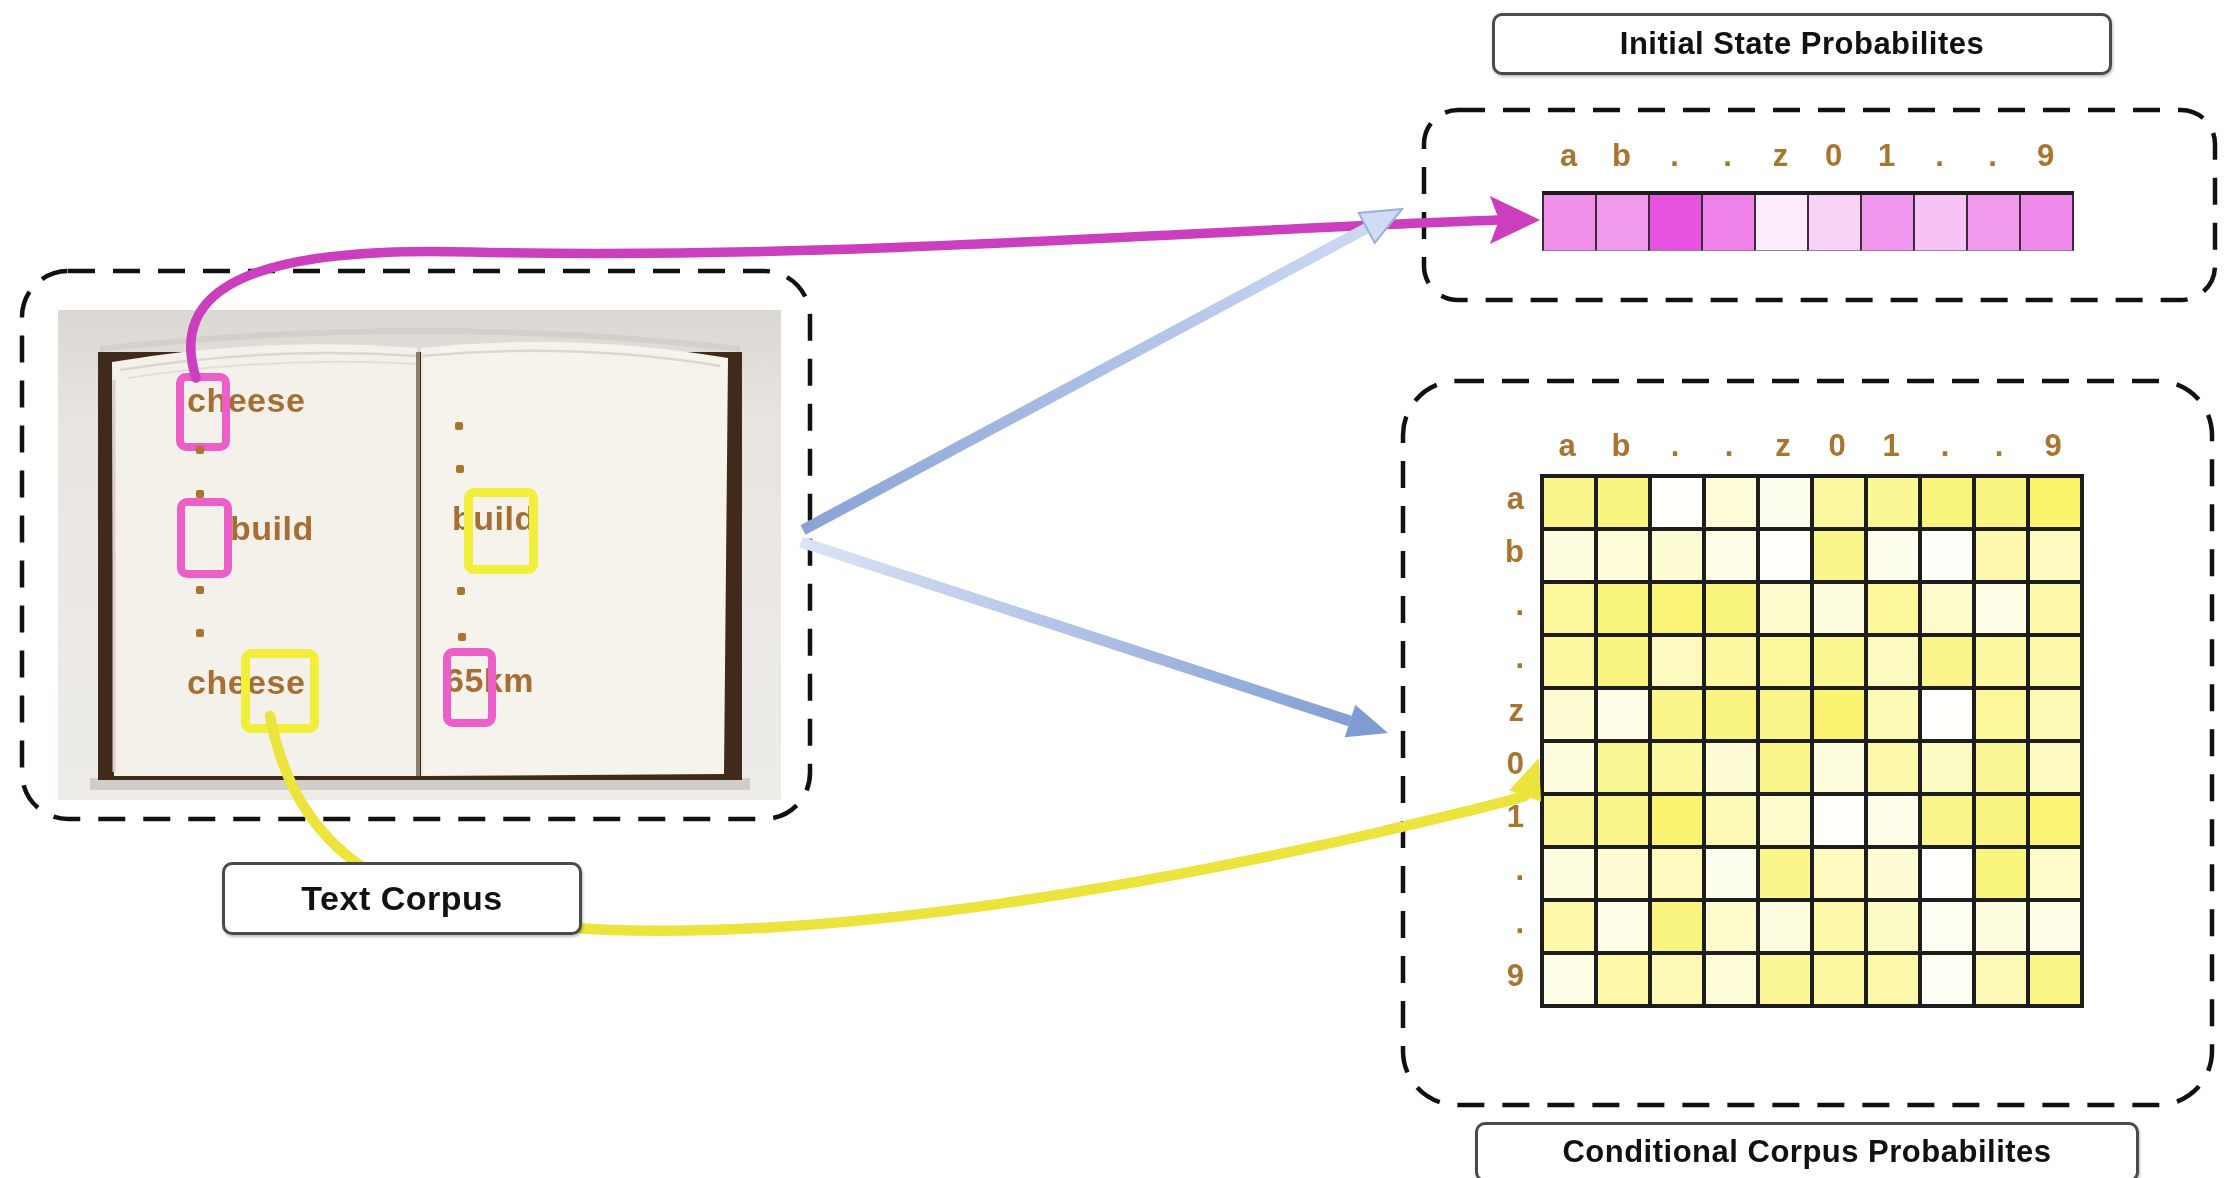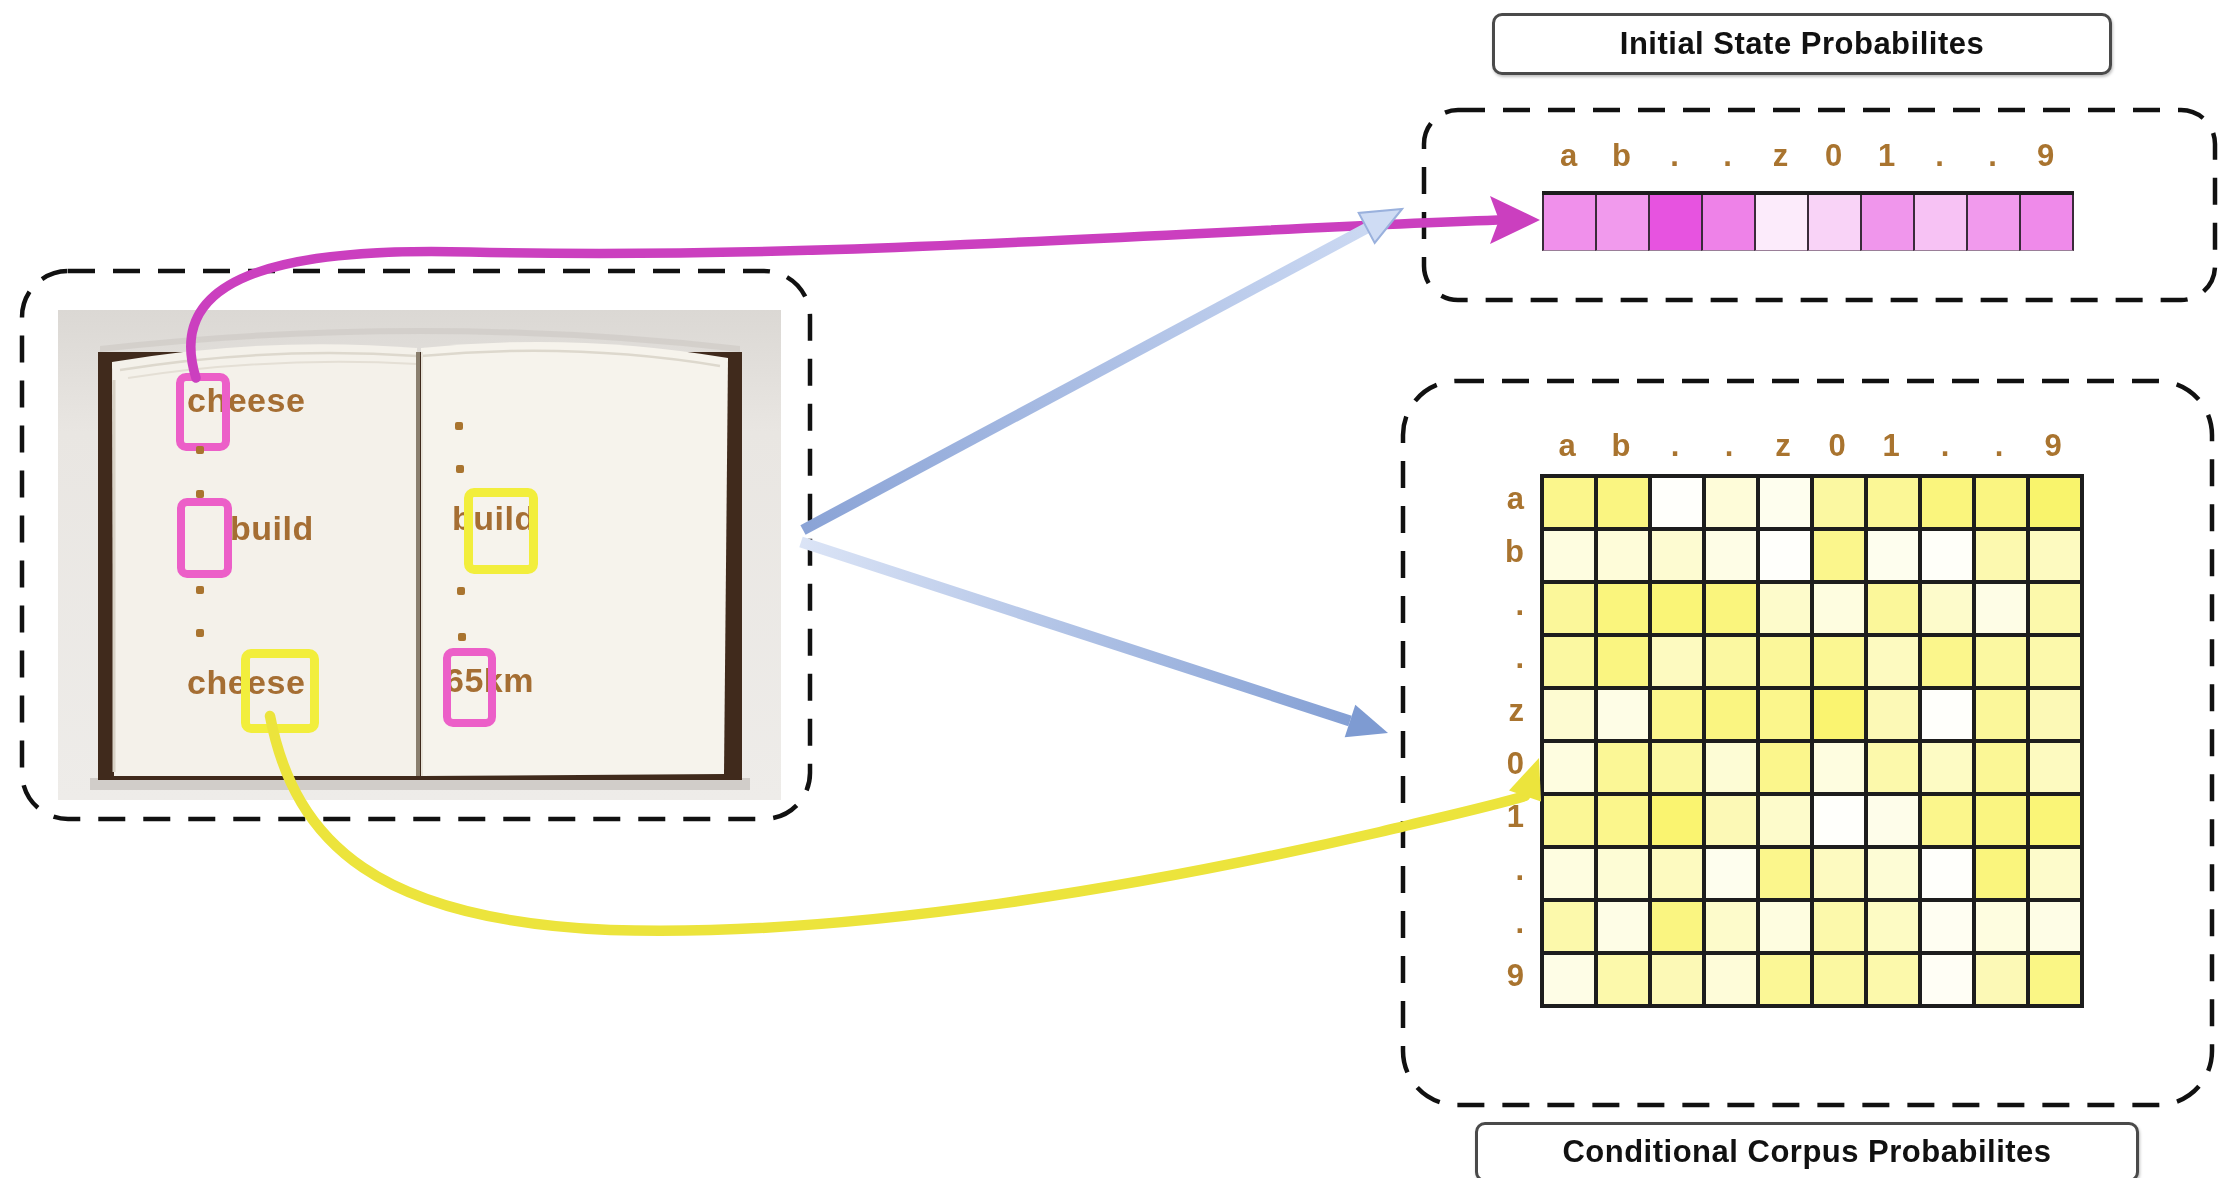--- a/index.html
+++ b/index.html
@@ -279,13 +279,16 @@
   </svg>
 
   <div class="title-box" style="left:1492px;top:13px;width:614px;height:56px;">
     <span>Initial State Probabilites</span>
   </div>
 
   <div class="title-box" style="left:1475px;top:1122px;width:658px;height:54px;">
     <span>Conditional Corpus Probabilites</span>
   </div>
 
+  <div class="title-box" style="left:222px;top:862px;width:354px;height:67px;font-size:34px;">
+    <span>Text Corpus</span>
+  </div>
 </div>
 
 </body></html>

